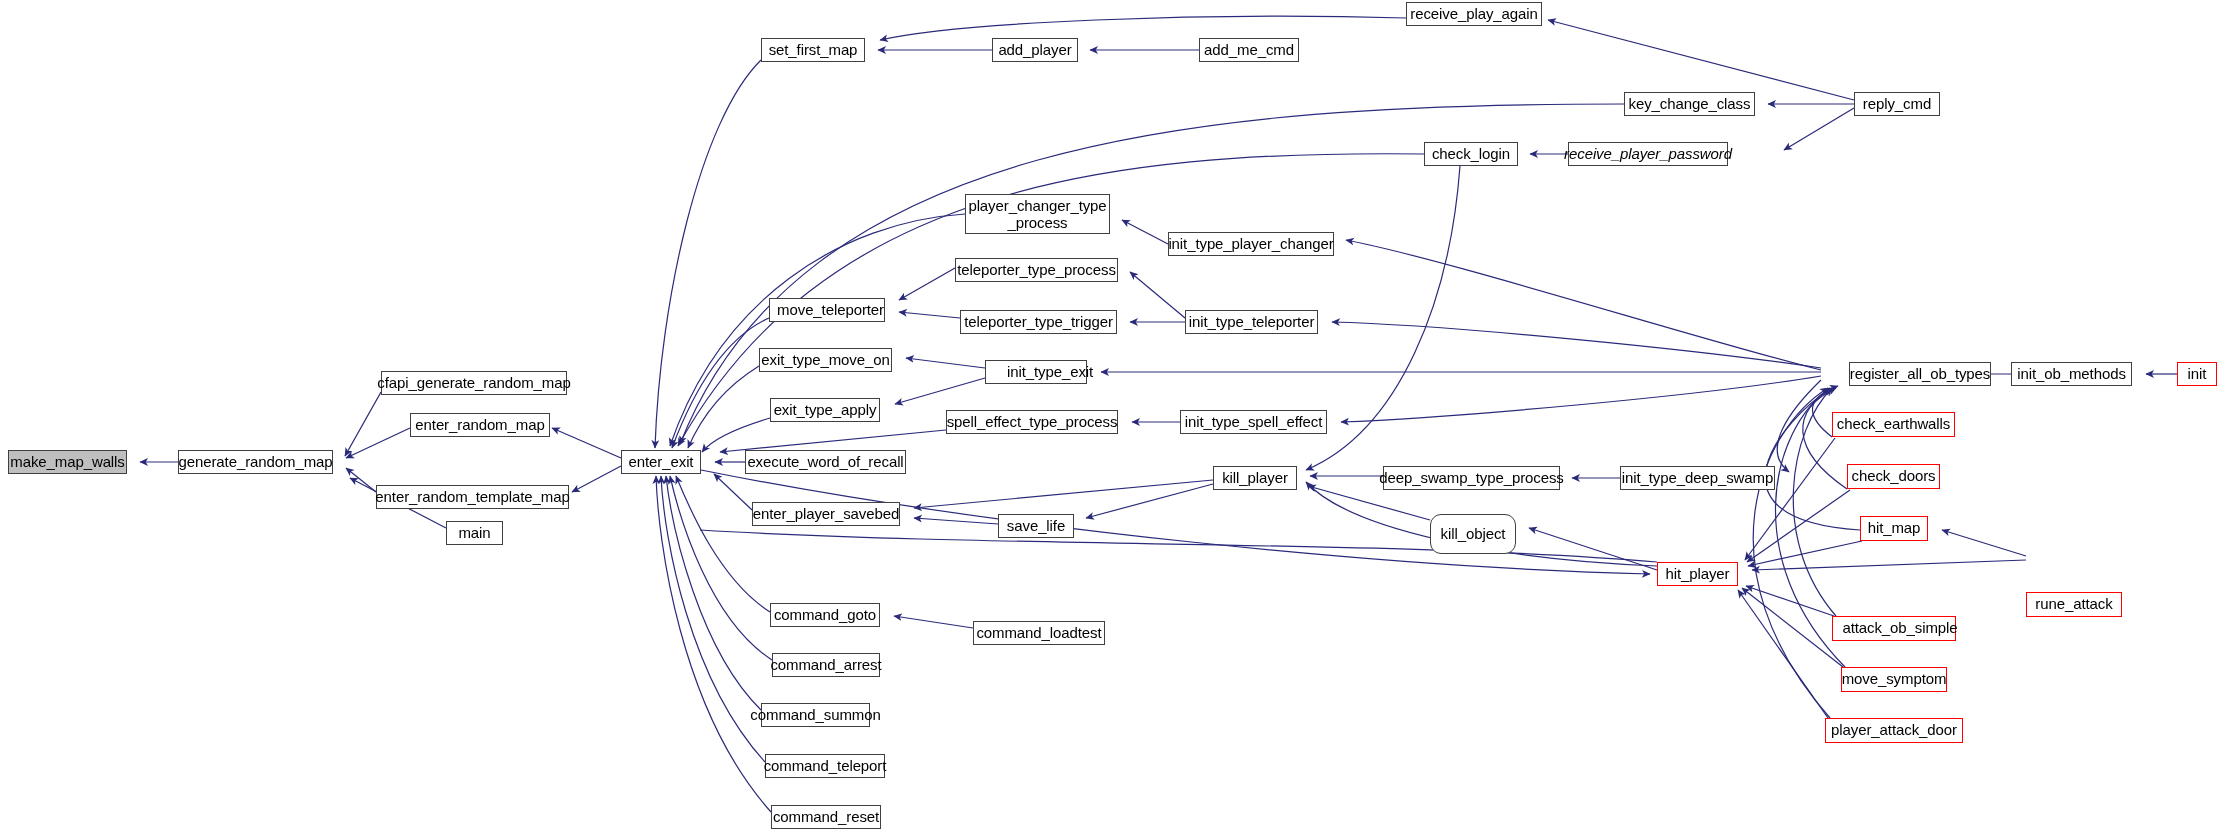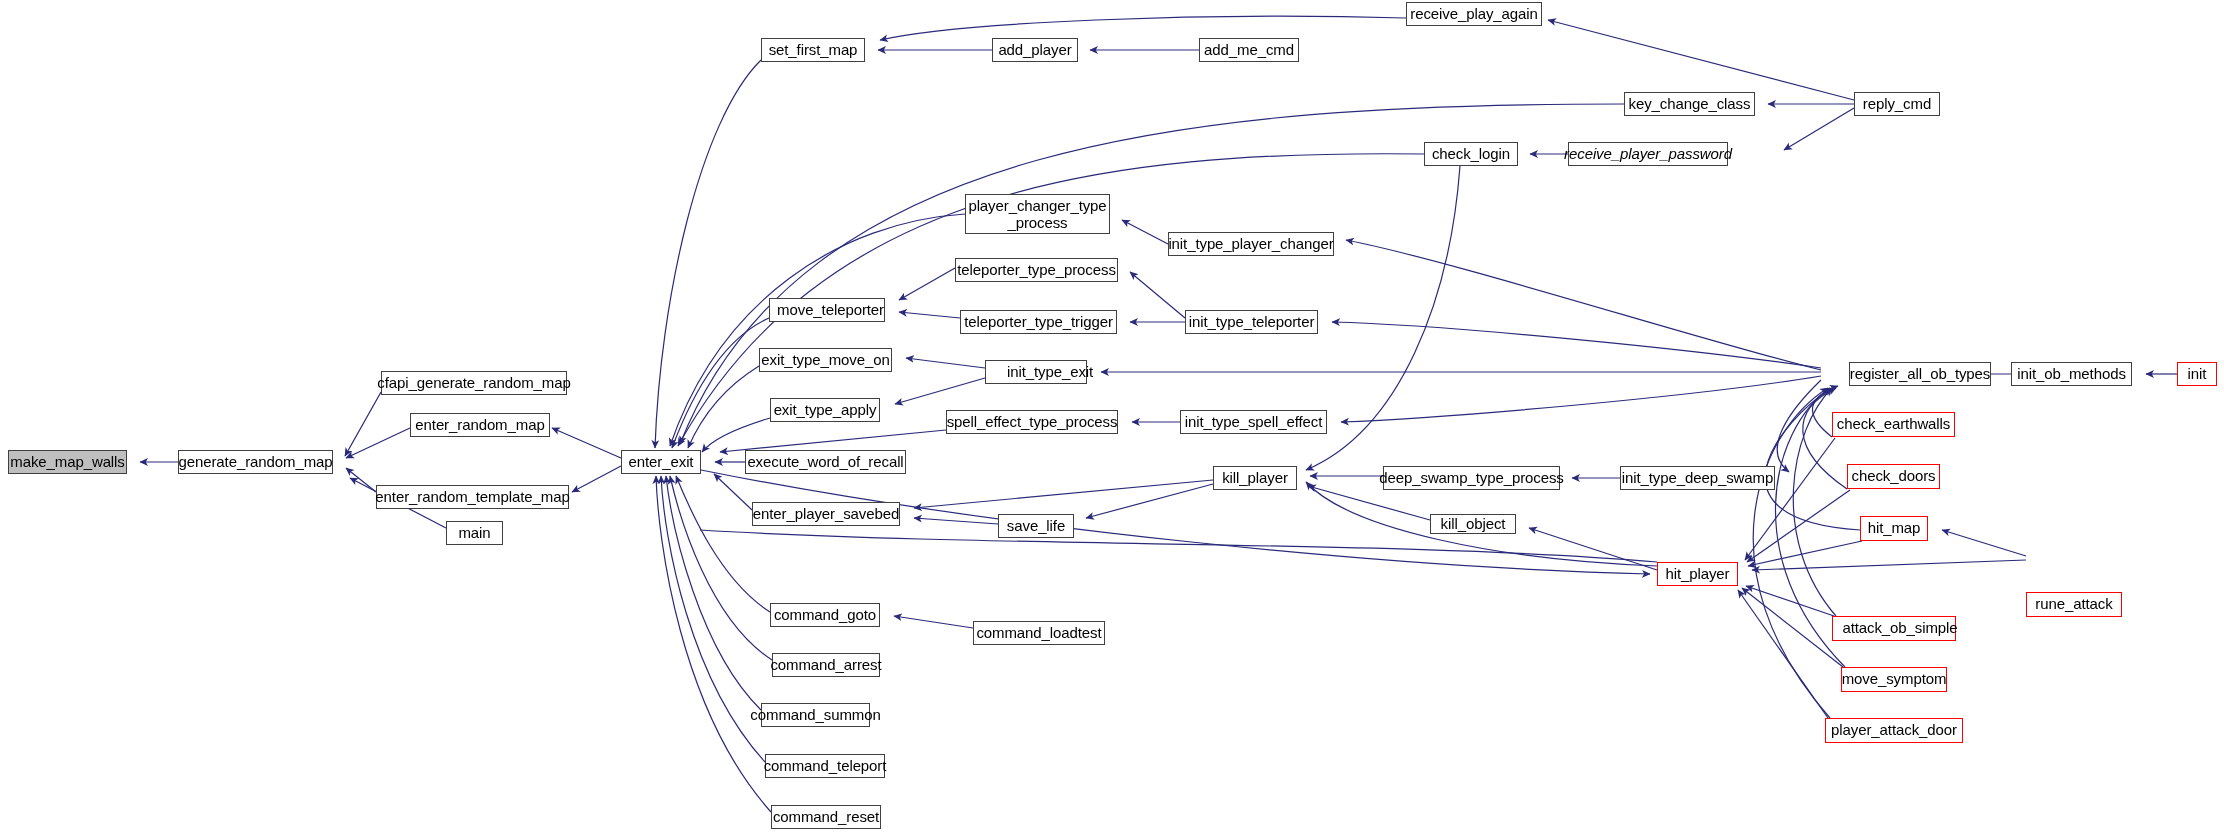--- a/index.html
+++ b/index.html
@@ -127,21 +127,21 @@
       <div class="node" style="left: 1185px; top: 310px; width: 133px; height: 24px;"><span>init_type_teleporter</span></div>
       <div class="node" style="left: 759px; top: 348px; width: 133px; height: 24px;"><span>exit_type_move_on</span></div>
       <div class="node" style="left: 985px; top: 360px; width: 102px; height: 24px; padding-left: 28px;"><span>init_type_exit</span></div>
       <div class="node" style="left: 770px; top: 398px; width: 110px; height: 24px;"><span>exit_type_apply</span></div>
       <div class="node" style="left: 946px; top: 410px; width: 172px; height: 24px;"><span>spell_effect_type_process</span></div>
       <div class="node" style="left: 1180px; top: 410px; width: 147px; height: 24px;"><span>init_type_spell_effect</span></div>
       <div class="node" style="left: 745px; top: 450px; width: 161px; height: 24px;"><span>execute_word_of_recall</span></div>
       <div class="node" style="left: 752px; top: 502px; width: 148px; height: 24px;"><span>enter_player_savebed</span></div>
       <div class="node" style="left: 998px; top: 514px; width: 76px; height: 24px;"><span>save_life</span></div>
       <div class="node" style="left: 1213px; top: 466px; width: 84px; height: 24px;"><span>kill_player</span></div>
-      <div class="node" style="left: 1430px; top: 514px; width: 86px; height: 20px;"><span>kill_object</span></div>
+      <div class="node" style="left: 1430px; top: 514px; width: 86px; height: 40px; border-radius: 11px;"><span>kill_object</span></div>
       <div class="node" style="left: 1383px; top: 466px; width: 177px; height: 24px;"><span>deep_swamp_type_process</span></div>
       <div class="node" style="left: 1620px; top: 466px; width: 155px; height: 24px;"><span>init_type_deep_swamp</span></div>
       <div class="node red" style="left: 1657px; top: 562px; width: 81px; height: 24px;"><span>hit_player</span></div>
       <div class="node" style="left: 1821px; top: 362px; width: 142px; height: 24px; margin-left: 28px;"><span>register_all_ob_types</span></div>
       <div class="node" style="left: 2011px; top: 362px; width: 121px; height: 24px;"><span>init_ob_methods</span></div>
       <div class="node red" style="left: 2177px; top: 362px; width: 40px; height: 24px;"><span>init</span></div>
       <div class="node red" style="left: 1832px; top: 412px; width: 123px; height: 25px;"><span>check_earthwalls</span></div>
       <div class="node red" style="left: 1847px; top: 464px; width: 93px; height: 25px;"><span>check_doors</span></div>
       <div class="node red" style="left: 1860px; top: 516px; width: 68px; height: 25px;"><span>hit_map</span></div>
       <div class="node red" style="left: 2026px; top: 544px; width: 96px; height: 25px; margin-top: 48px;"><span>rune_attack</span></div>

